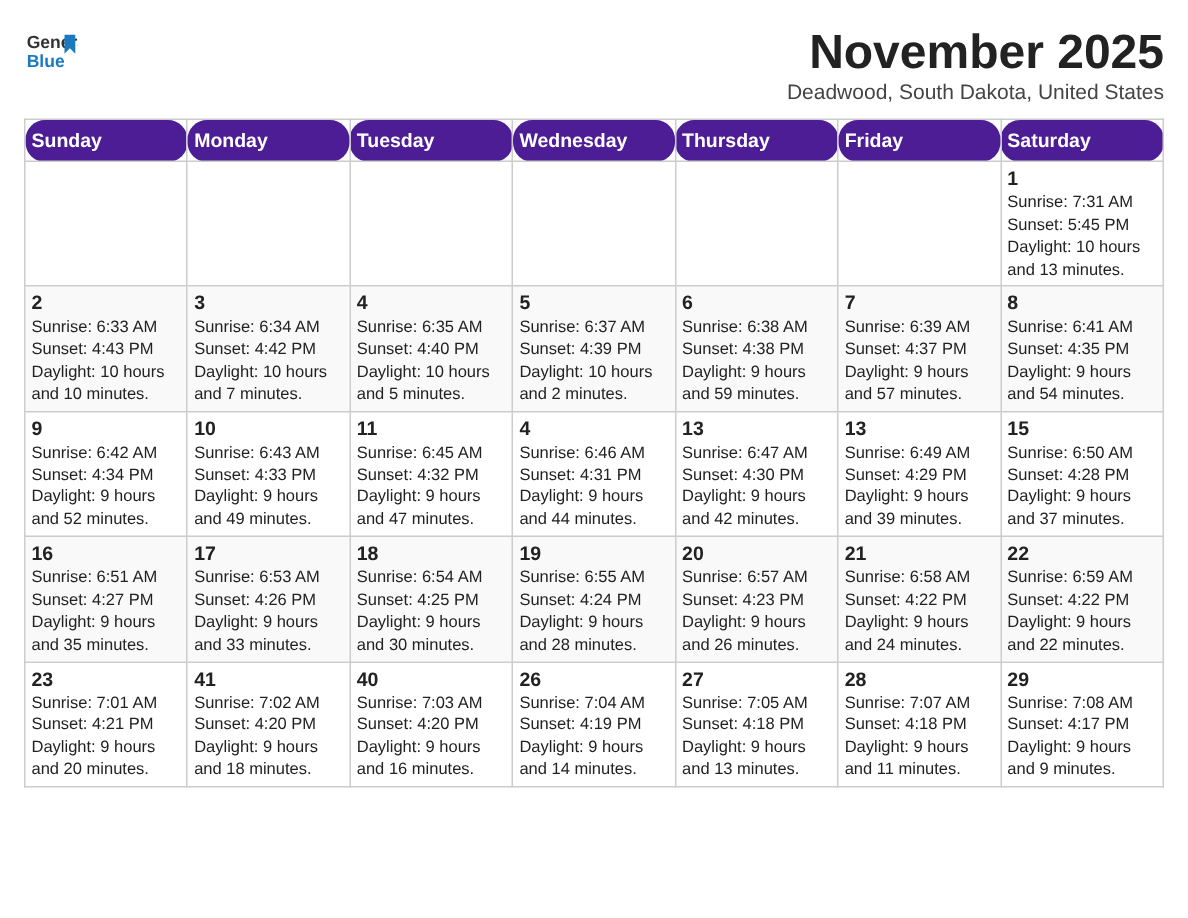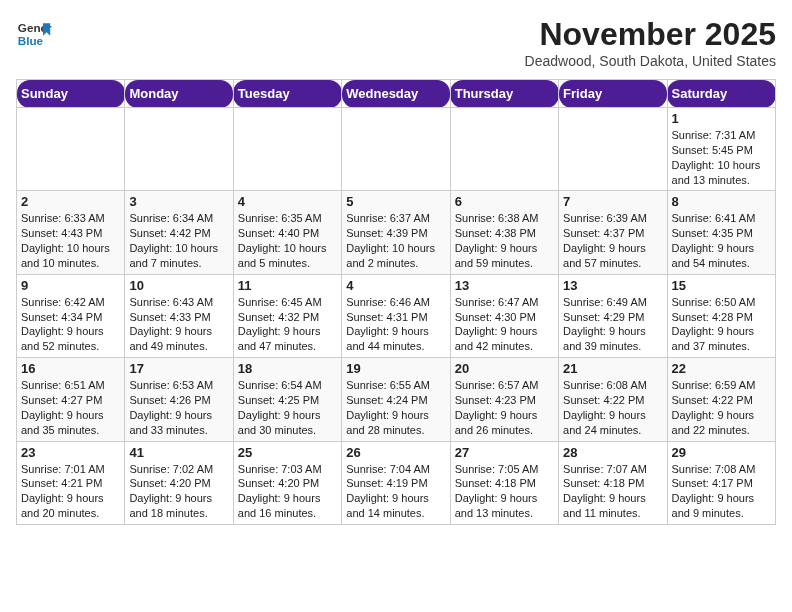--- a/index.html
+++ b/index.html
@@ -237,21 +237,21 @@
 Daylight: 9 hours and 28 minutes.</div>
         </td>
         <td>
           <div class="day-number">20</div>
           <div class="day-info">Sunrise: 6:57 AM
 Sunset: 4:23 PM
 Daylight: 9 hours and 26 minutes.</div>
         </td>
         <td>
           <div class="day-number">21</div>
-          <div class="day-info">Sunrise: 6:08 AM
+          <div class="day-info">Sunrise: 6:58 AM
 Sunset: 4:22 PM
 Daylight: 9 hours and 24 minutes.</div>
         </td>
         <td>
           <div class="day-number">22</div>
           <div class="day-info">Sunrise: 6:59 AM
 Sunset: 4:22 PM
 Daylight: 9 hours and 22 minutes.</div>
         </td>
       </tr>
@@ -262,21 +262,21 @@
 Sunset: 4:21 PM
 Daylight: 9 hours and 20 minutes.</div>
         </td>
         <td>
           <div class="day-number">41</div>
           <div class="day-info">Sunrise: 7:02 AM
 Sunset: 4:20 PM
 Daylight: 9 hours and 18 minutes.</div>
         </td>
         <td>
-          <div class="day-number">25</div>
+          <div class="day-number">40</div>
           <div class="day-info">Sunrise: 7:03 AM
 Sunset: 4:20 PM
 Daylight: 9 hours and 16 minutes.</div>
         </td>
         <td>
           <div class="day-number">26</div>
           <div class="day-info">Sunrise: 7:04 AM
 Sunset: 4:19 PM
 Daylight: 9 hours and 14 minutes.</div>
         </td>

